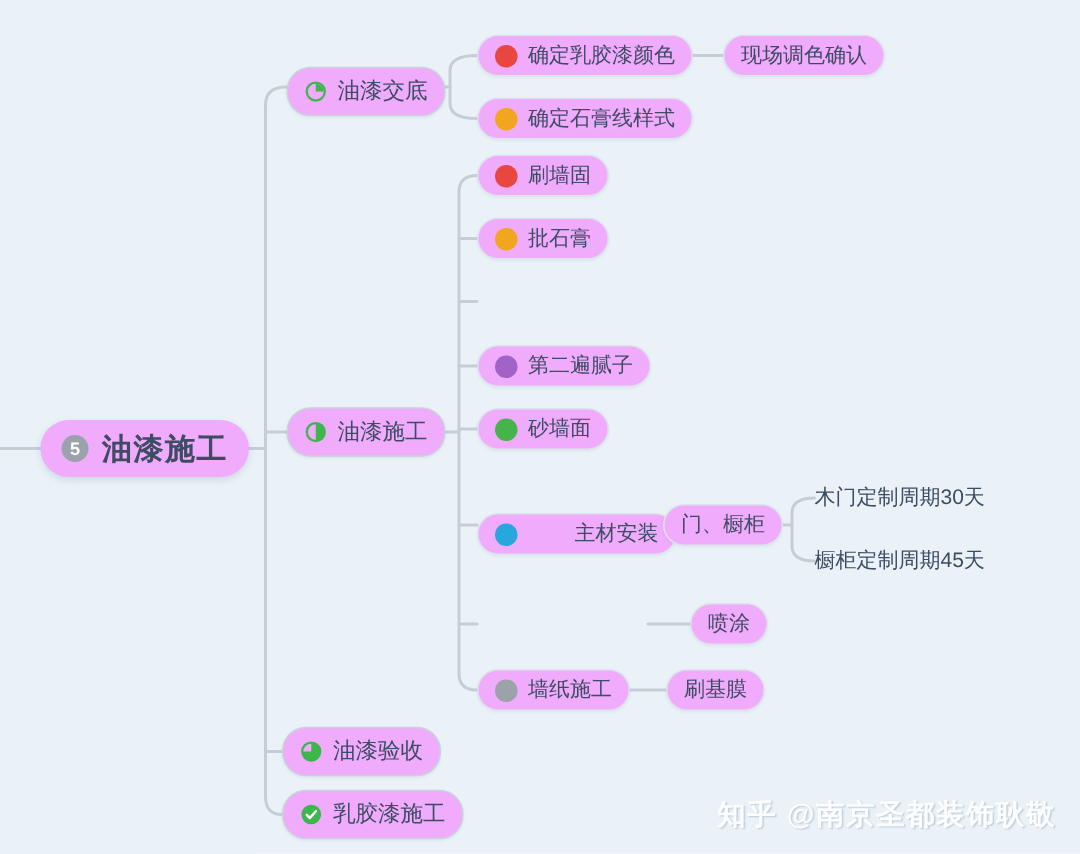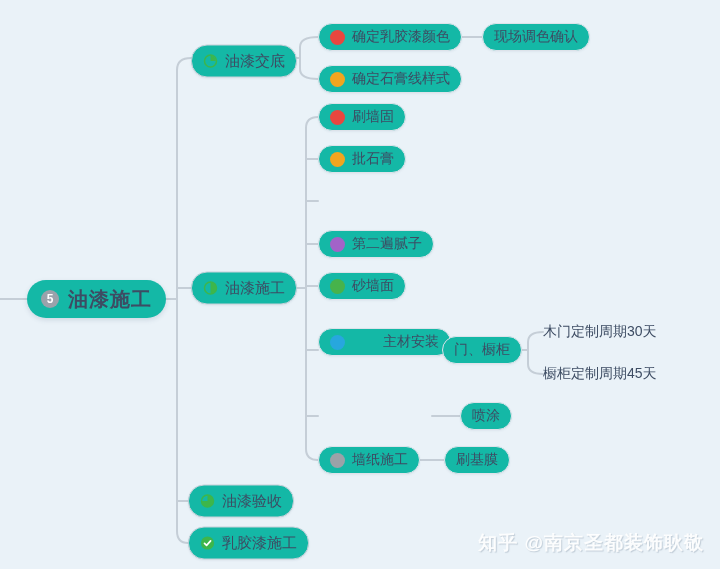--- a/index.html
+++ b/index.html
@@ -17,21 +17,21 @@
     left: 0; top: 0;
     width: 720px; height: 569px;
     pointer-events: none;
   }
   .wires path { fill: none; stroke-width: 2; stroke-linecap: round; }
 
   .node {
     position: absolute;
     display: inline-flex;
     align-items: center;
-    background: #14b8a6;
+    background: #f0abfc;
     white-space: nowrap;
     transform: translateY(-50%);
     box-sizing: border-box;
   }
 
   .root-node {
     height: 38px;
     padding: 0 14px;
     border-radius: 19px;
     font-size: 20px;
@@ -196,21 +196,21 @@
       <span>批石膏</span>
     </div>
     <div class="node child-node" style="left:318px; top:244px; min-width:114px;">
       <span class="dot" style="background: rgb(162, 99, 200);"></span>
       <span>第二遍腻子</span>
     </div>
     <div class="node child-node" style="left:318px; top:286px; min-width:86px;">
       <span class="dot" style="background: rgb(71, 179, 75);"></span>
       <span>砂墙面</span>
     </div>
-    <div class="node child-node" style="left:318px; top:342px; min-width:100px;gap:38px;">
+    <div class="node child-node" style="left:318px; top:356px; min-width:100px;gap:38px;">
       <span class="dot" style="background: rgb(39, 167, 222);"></span>
       <span>主材安装</span>
     </div>
     <div class="node child-node" style="left:442px; top:350px; min-width:78px;">
       <span>门、橱柜</span>
     </div>
     <div class="leaf-label" style="left:543px; top:332px;">木门定制周期30天</div>
     <div class="leaf-label" style="left:543px; top:374px;">橱柜定制周期45天</div>
     <div class="node child-node" style="left:460px; top:416px; min-width:50px;text-align:center;">
       <span>喷涂</span>

